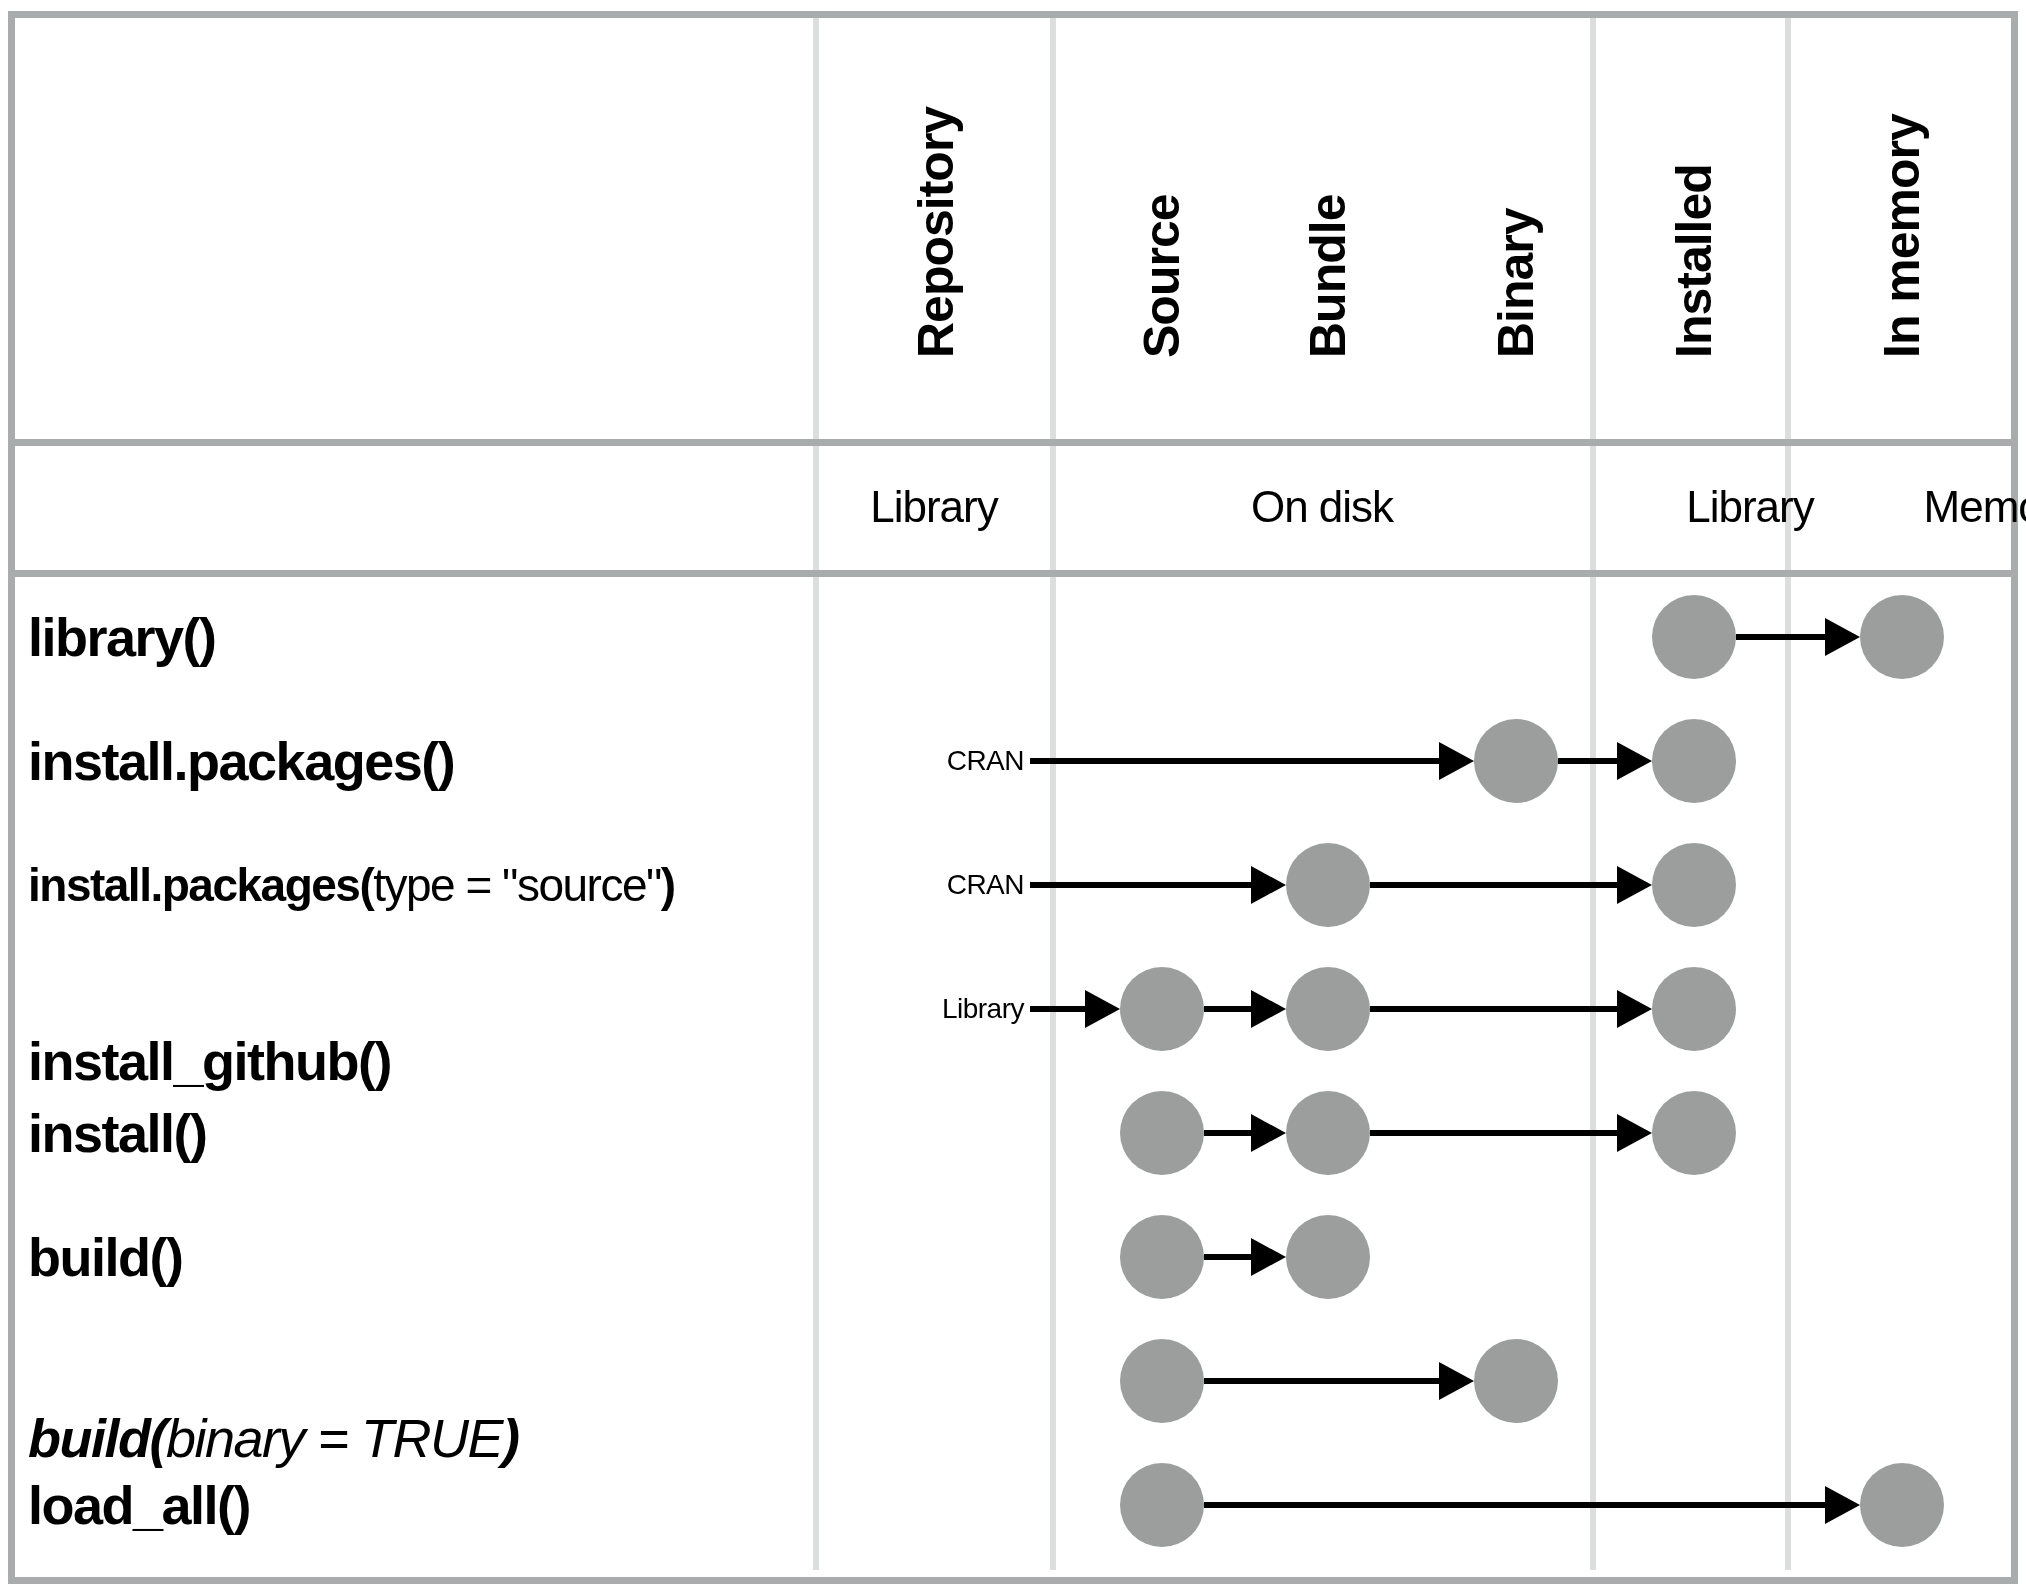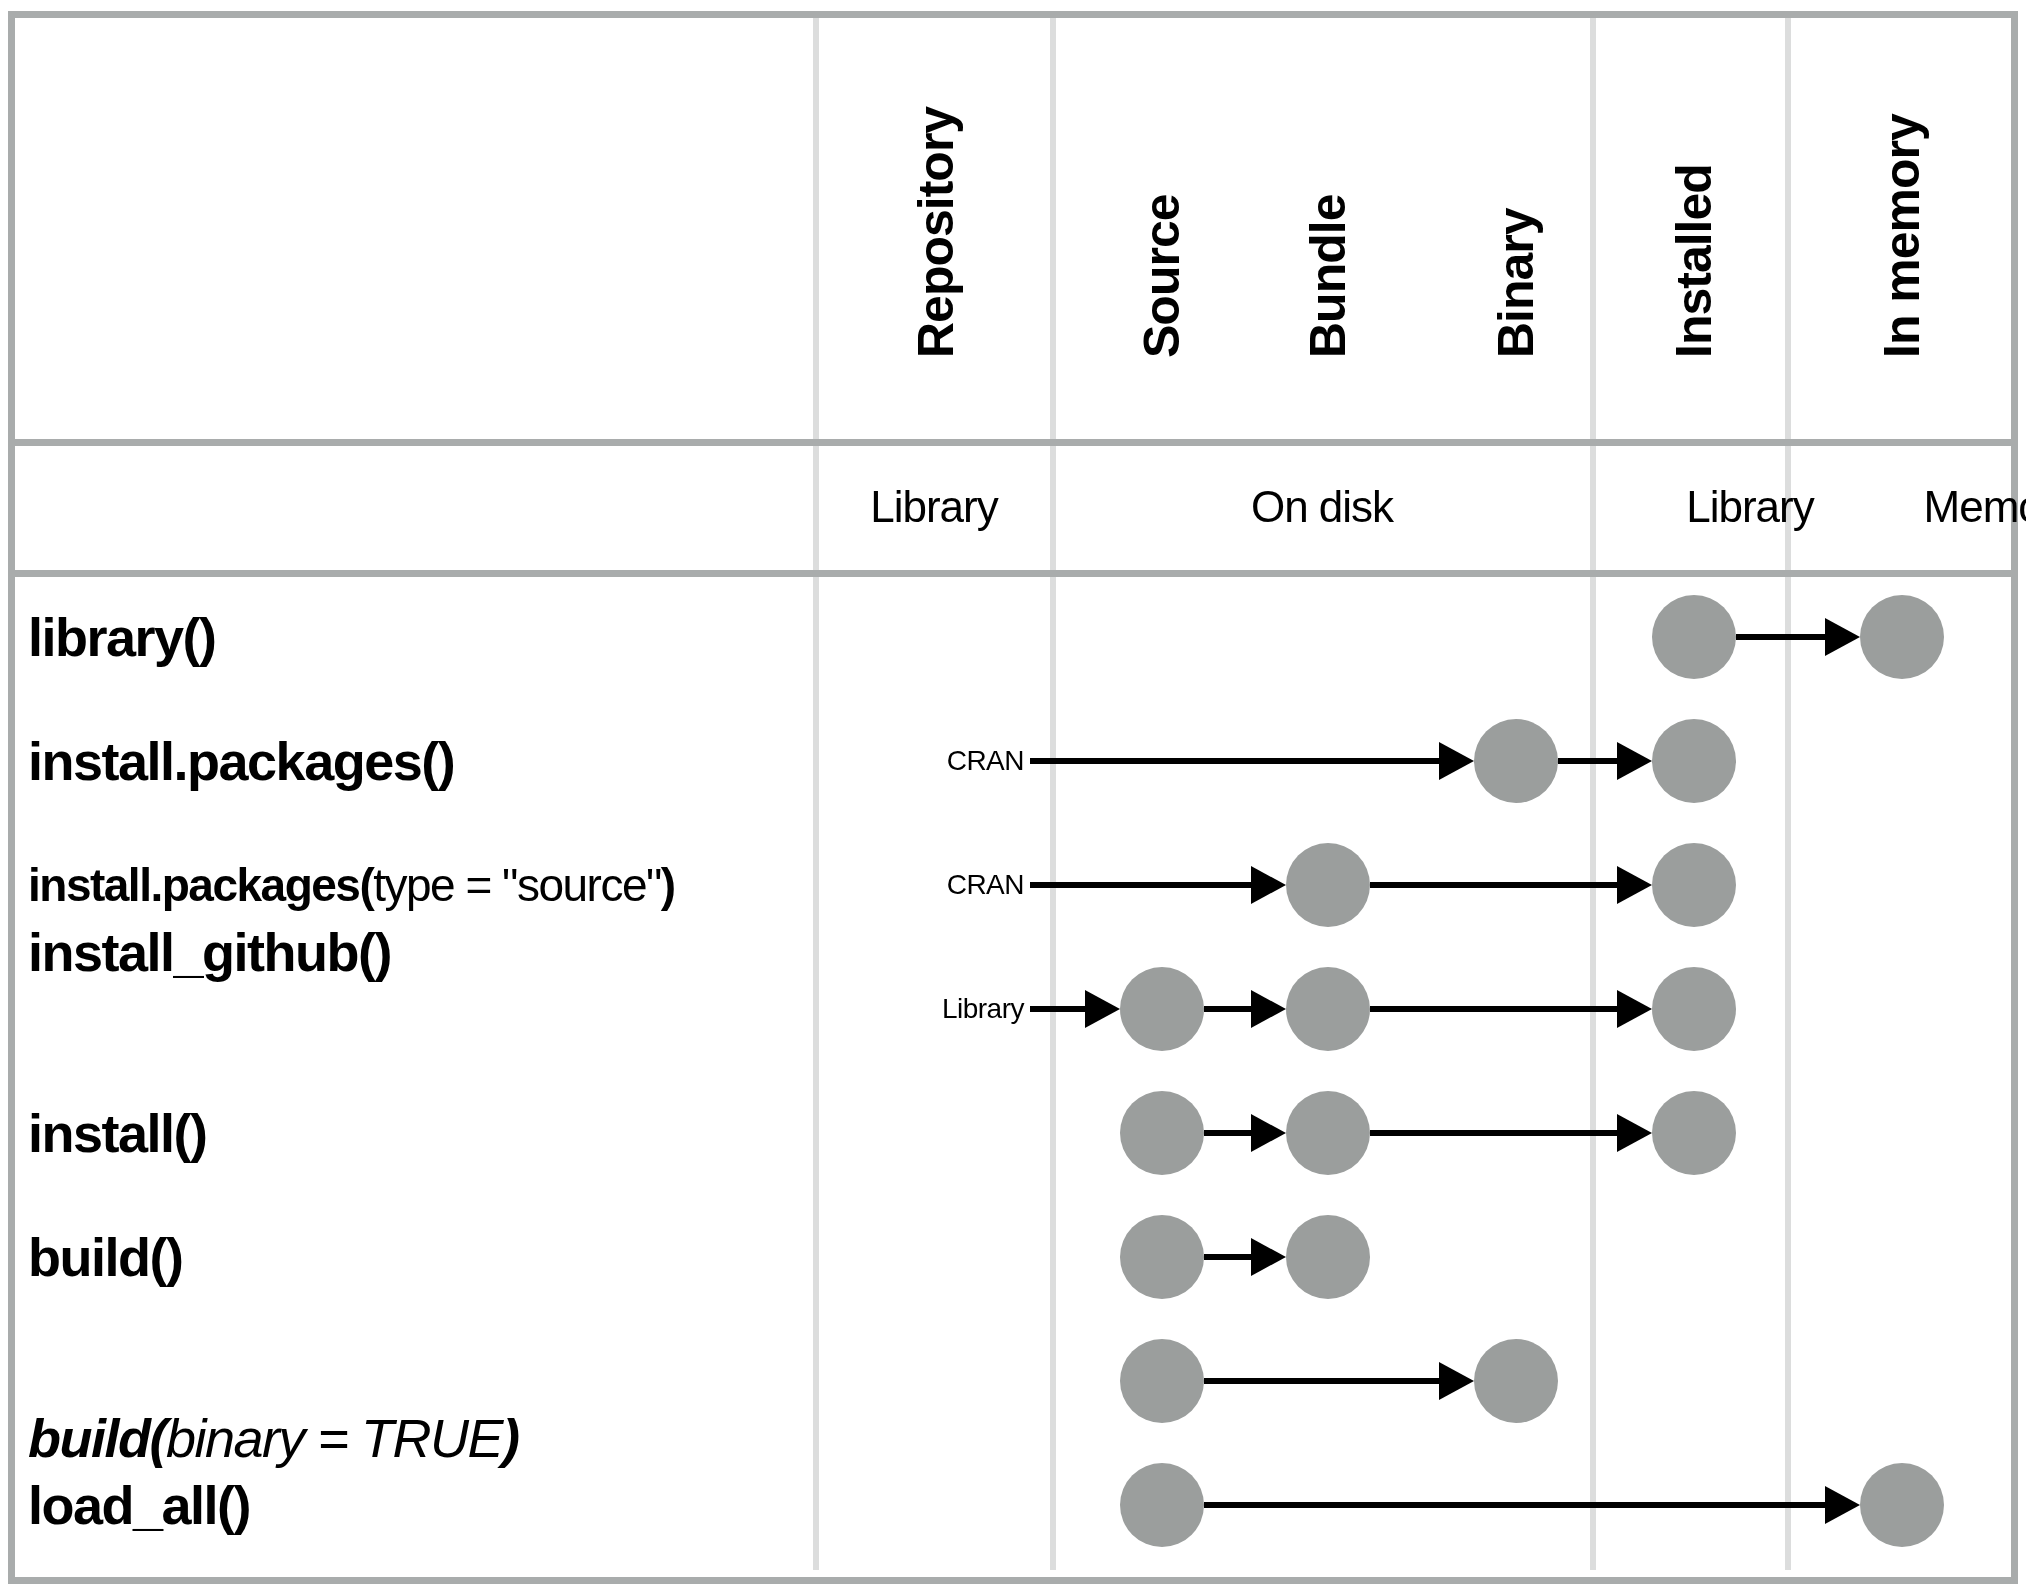--- a/index.html
+++ b/index.html
@@ -73,21 +73,21 @@
   <div class="gloc" style="left:1322px;top:507px">On disk</div>
   <div class="gloc" style="left:1750px;top:507px">Library</div>
   <div class="gloc" style="left:2000px;top:507px">Memory</div>
 
   <div id="rows-layer">
       <div class="row-label" style="top: 637px;"><span class="bld">library()</span></div>
       <div class="row-label" style="top: 761px;"><span class="bld">install.packages()</span></div>
       <div class="repo-label" style="left: 1024px; top: 761px;">CRAN</div>
       <div class="row-label small" style="top: 885px;"><span class="bld">install.packages(</span><span class="reg">type = "source"</span><span class="bld">)</span></div>
       <div class="repo-label" style="left: 1024px; top: 885px;">CRAN</div>
-      <div class="row-label" style="top: 952px;"><span class="bld">install_github()</span></div>
+      <div class="row-label" style="top: 1061px;"><span class="bld">install_github()</span></div>
       <div class="repo-label" style="left: 1024px; top: 1009px;">Library</div>
       <div class="row-label" style="top: 1133px;"><span class="bld">install()</span></div>
       <div class="row-label" style="top: 1257px;"><span class="bld">build()</span></div>
       <div class="row-label" style="top: 1438px; font-style: italic;"><span class="bld">build(</span><span class="reg">binary = TRUE</span><span class="bld">)</span></div>
       <div class="row-label" style="top: 1505px;"><span class="bld">load_all()</span></div>
     </div>
 
   <svg id="diagram" width="2026" height="1588" viewBox="0 0 2026 1588">
       <line x1="1736" y1="637" x2="1829" y2="637" stroke="#000000" stroke-width="6"></line>
       <polygon points="1860,637 1825,618 1825,656" fill="#000000"></polygon>

